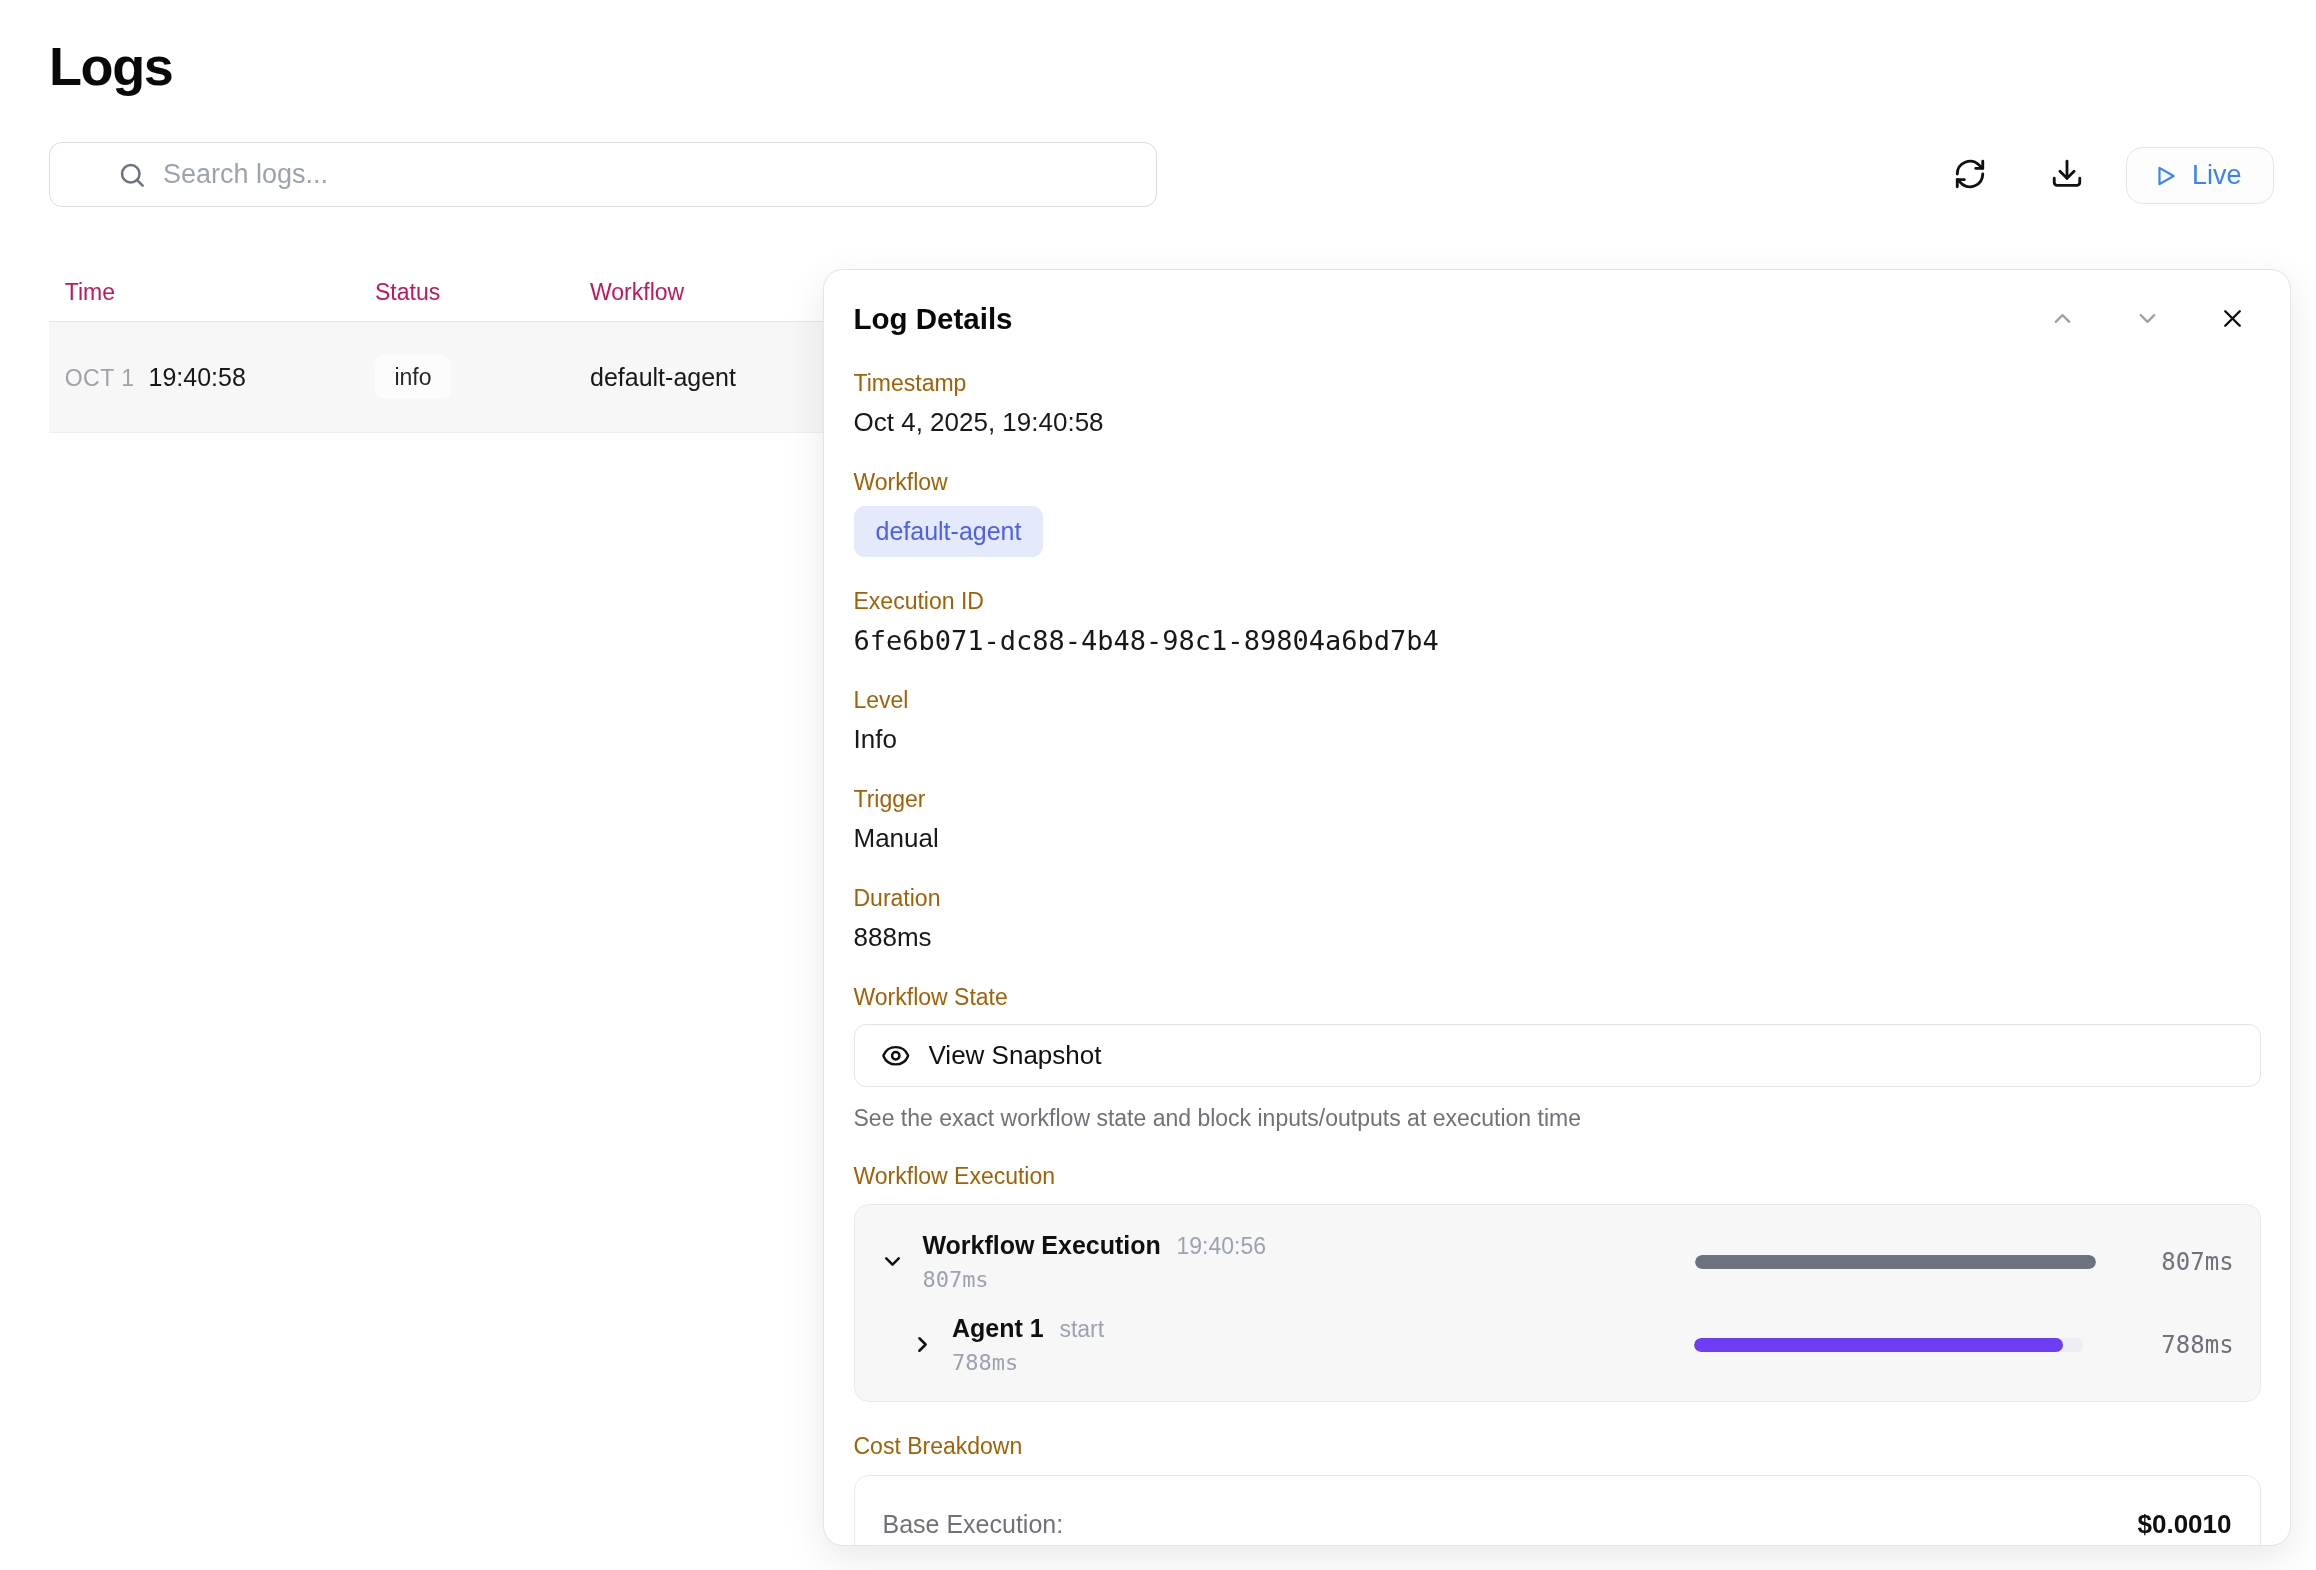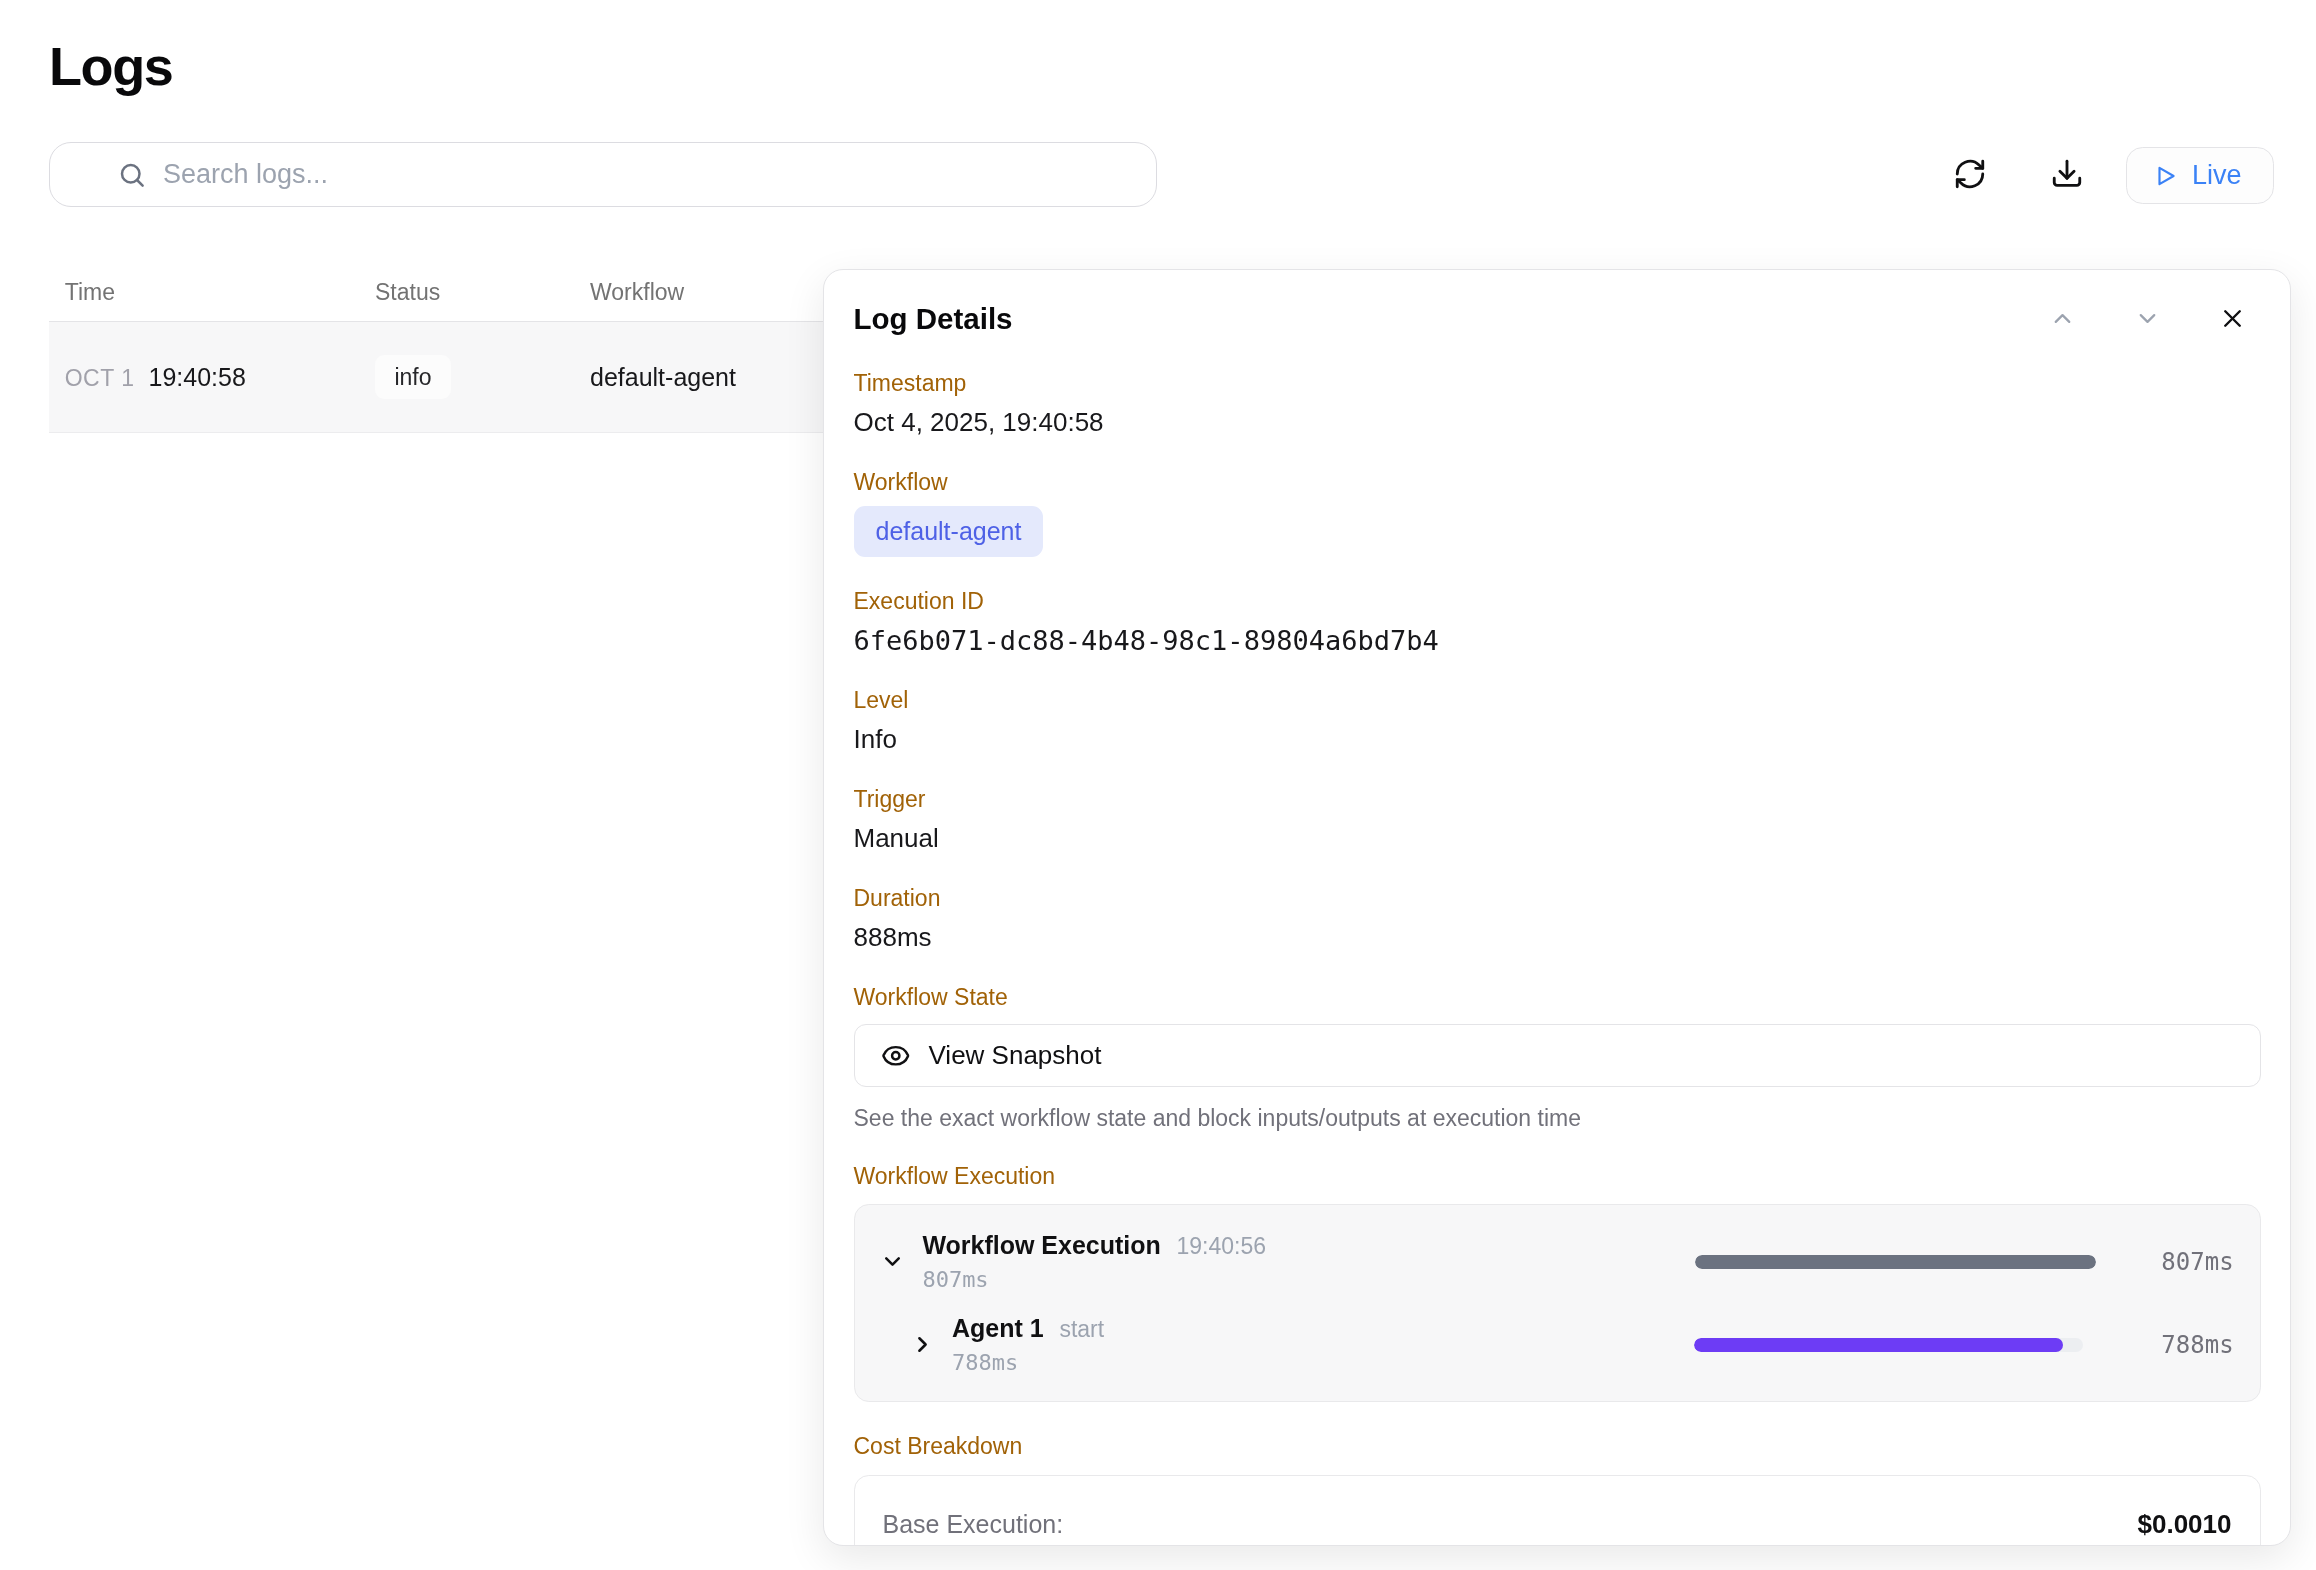--- a/index.html
+++ b/index.html
@@ -7,40 +7,40 @@
               font-family:"Liberation Sans","DejaVu Sans",sans-serif; color:#18181b; position:relative; }
 
   svg { display:block; }
 
   
   #page-title { position:absolute; left:49px; top:35px; font-size:54px; font-weight:800;
                 letter-spacing:-1.4px; color:#09090b; }
 
   
   .search-wrap { position:absolute; left:49px; top:142px; width:1108px; height:65px; }
-  .search-wrap input { width:100%; height:100%; border:1.4px solid #dcdce1; border-radius:22px;
+  .search-wrap input { width:100%; height:100%; border:1.4px solid #dcdce1; border-radius:13px;
                        font-family:inherit; font-size:27px; color:#18181b; padding:0 26px 0 113px;
                        outline:none; background:#ffffff; }
   .search-wrap input::placeholder { color:#9ca3af; }
   .search-icon { position:absolute; left:68px; top:17.5px; color:#6b7280; }
 
   .icon-btn { position:absolute; top:146px; width:55px; height:55px; border:none; background:transparent;
               display:flex; align-items:center; justify-content:center; border-radius:9.2px; cursor:pointer;
               color:#101012; }
   #refresh-btn { left:1942px; }
   #download-btn { left:2039px; }
 
   #live-btn { position:absolute; left:2126px; top:147px; height:57px; padding:0 31px 0 26px;
               display:flex; align-items:center; gap:13px; background:#fdfdfd; border:1.4px solid #e4e4e7;
               border-radius:16.6px; font-family:inherit; font-size:27px; font-weight:500; color:#3b82f6; cursor:pointer; }
 
   
   .log-table { position:absolute; left:49px; top:263px; width:1421px; }
   .lt-header { display:grid; grid-template-columns:326px 215px 1fr; height:59px; align-items:center;
-               border-bottom:1.4px solid #e4e4e7; color:#737373; font-size:23px; }
+               border-bottom:1.4px solid #e4e4e7; color:#be185d; font-size:23px; }
   .lt-header > div:first-child, .lt-row > div:first-child { padding-left:15.7px; }
   .lt-row { display:grid; grid-template-columns:326px 215px 1fr; height:111px; align-items:center;
             background:#f7f7f8; border-bottom:1.4px solid #ececee; cursor:pointer; }
   .cell-time .date { color:#a1a1aa; font-size:23px; margin-right:14px; letter-spacing:0.5px; }
   .cell-time .time { color:#18181b; font-size:25px; font-weight:400; }
   .status-badge { display:inline-block; background:#fcfcfc; border-radius:9.2px; padding:8.3px 19.4px;
                   font-size:23px; color:#27272a; }
   .cell-workflow { font-size:25px; color:#18181b; }
 
   

